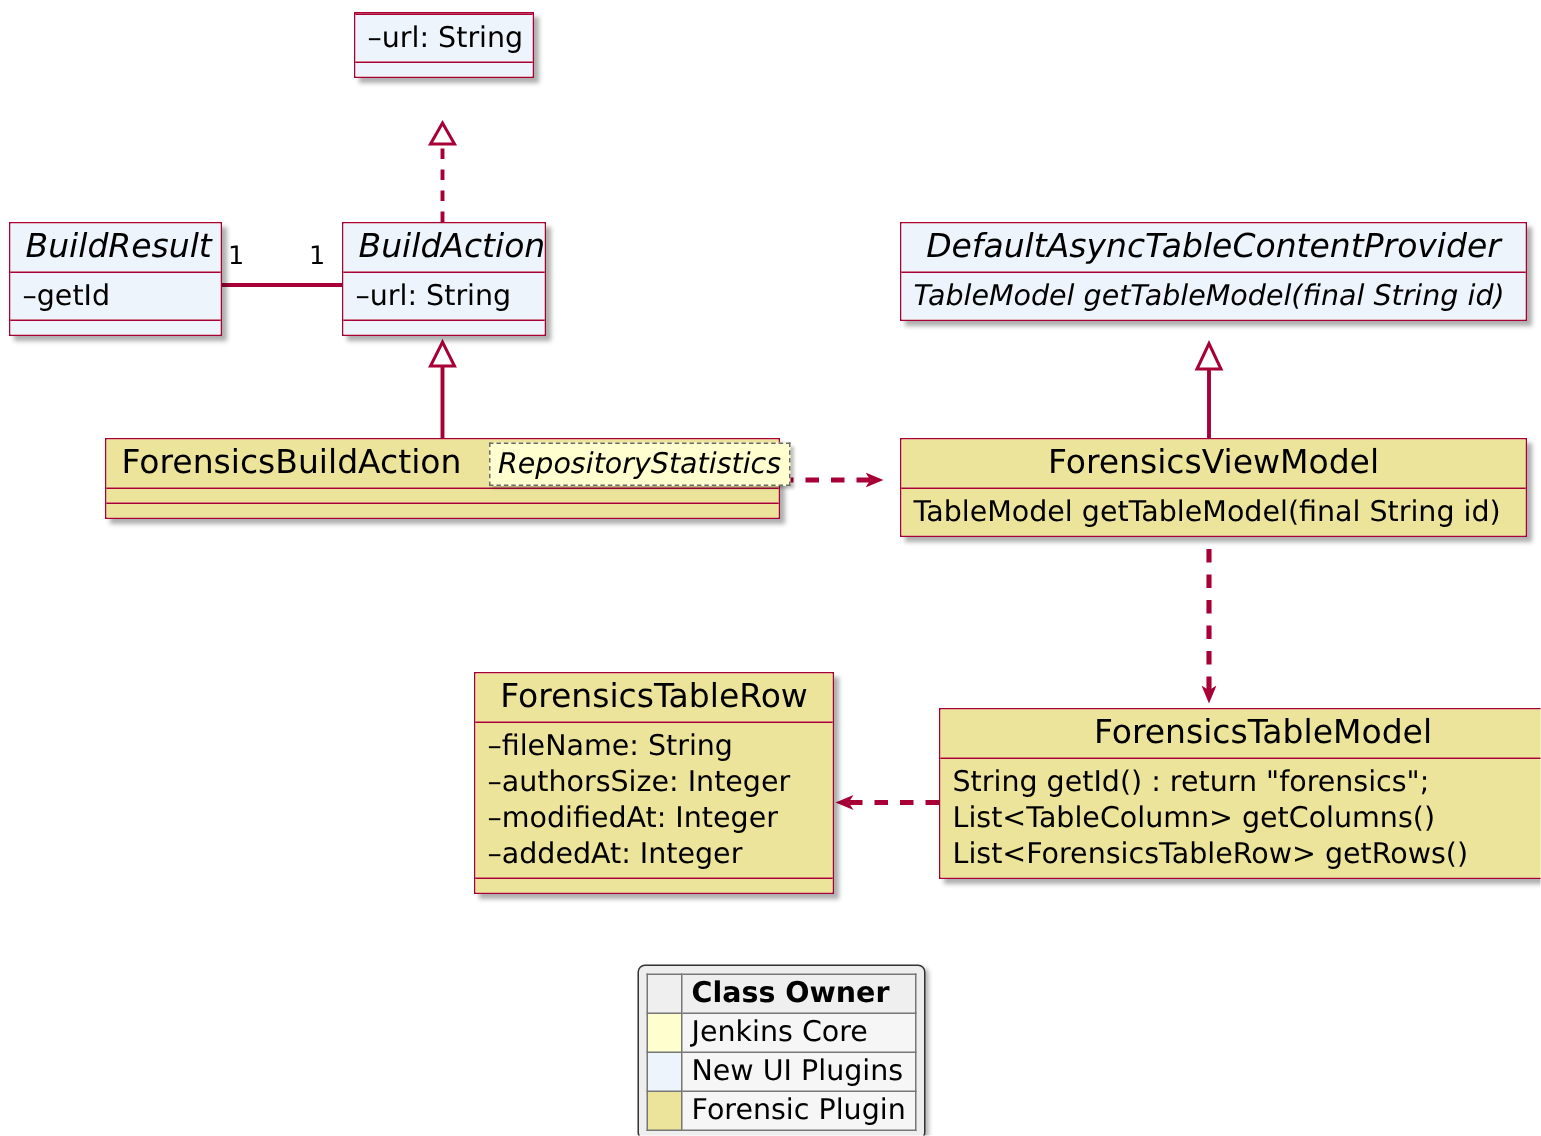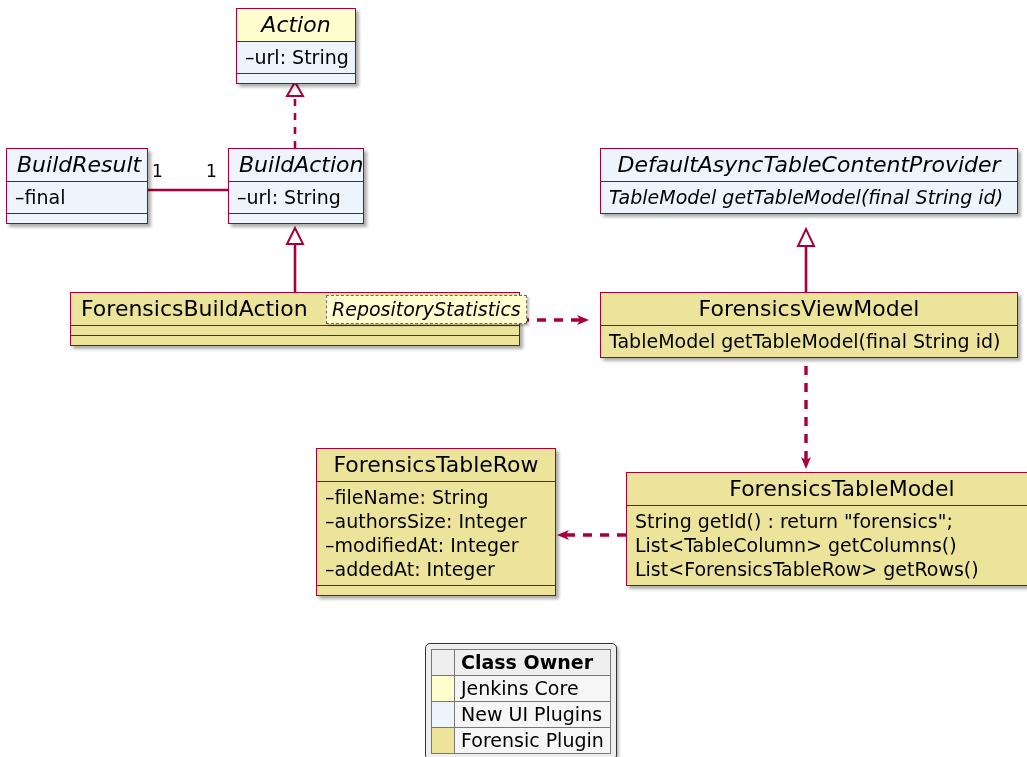--- a/index.html
+++ b/index.html
@@ -139,31 +139,30 @@
     <g>
       <path d="M 806 366 L 806 468" stroke="#A80036" stroke-width="3.4" stroke-dasharray="9,8" fill="none" marker-end="url(#filledArrow)"></path>
     </g>
 
     <g>
       <path d="M 626 535 L 558 535" stroke="#A80036" stroke-width="3.4" stroke-dasharray="9,8" fill="none" marker-end="url(#filledArrow)"></path>
     </g>
   </svg>
 
   <div class="uml" style="left:236px;top:8px;width:120px;">
-    <div class="hdr fill-core italic">Action</div>
     <div class="sep"></div>
     <div class="cmp fill-newui">–url: String</div>
     <div class="sep"></div>
     <div class="cmp empty fill-newui"></div>
   </div>
 
   <div class="uml" style="left:6px;top:148px;width:142px;">
     <div class="hdr fill-newui italic">BuildResult</div>
     <div class="sep"></div>
-    <div class="cmp fill-newui">–final</div>
+    <div class="cmp fill-newui">–getId</div>
     <div class="sep"></div>
     <div class="cmp empty fill-newui"></div>
   </div>
 
   <div class="uml" style="left:228px;top:148px;width:136px;">
     <div class="hdr fill-newui italic">BuildAction</div>
     <div class="sep"></div>
     <div class="cmp fill-newui">–url: String</div>
     <div class="sep"></div>
     <div class="cmp empty fill-newui"></div>

